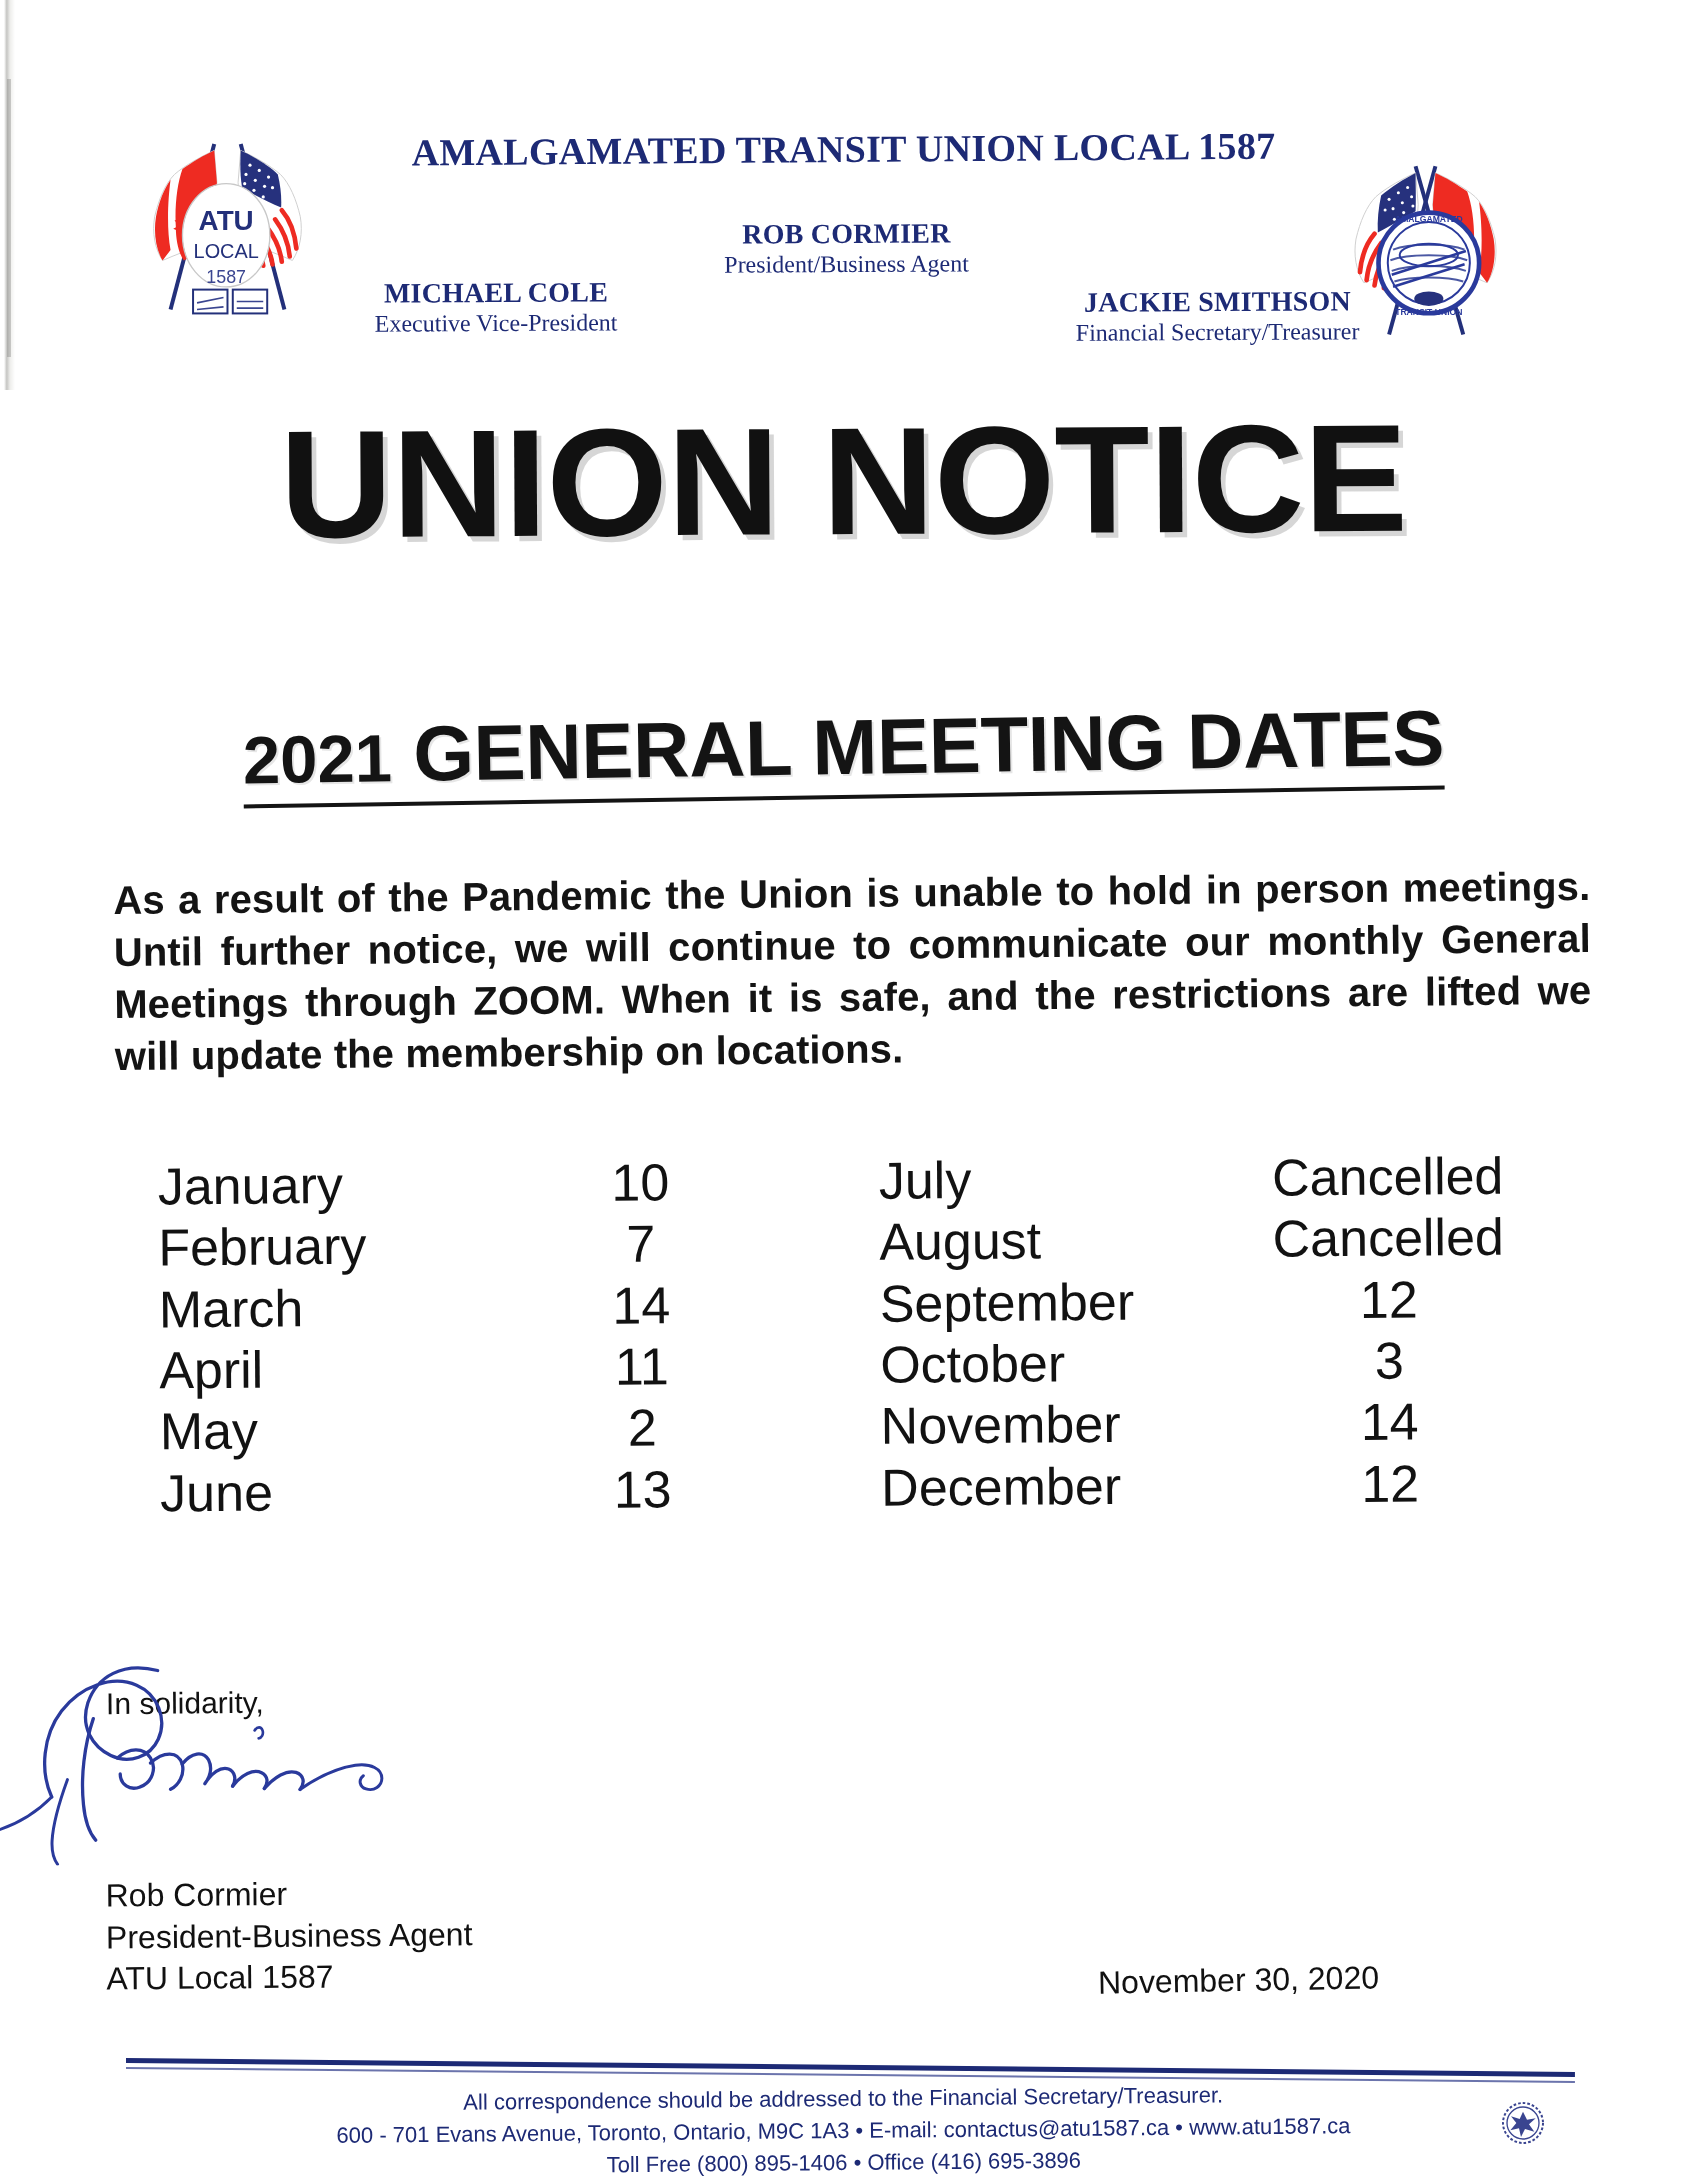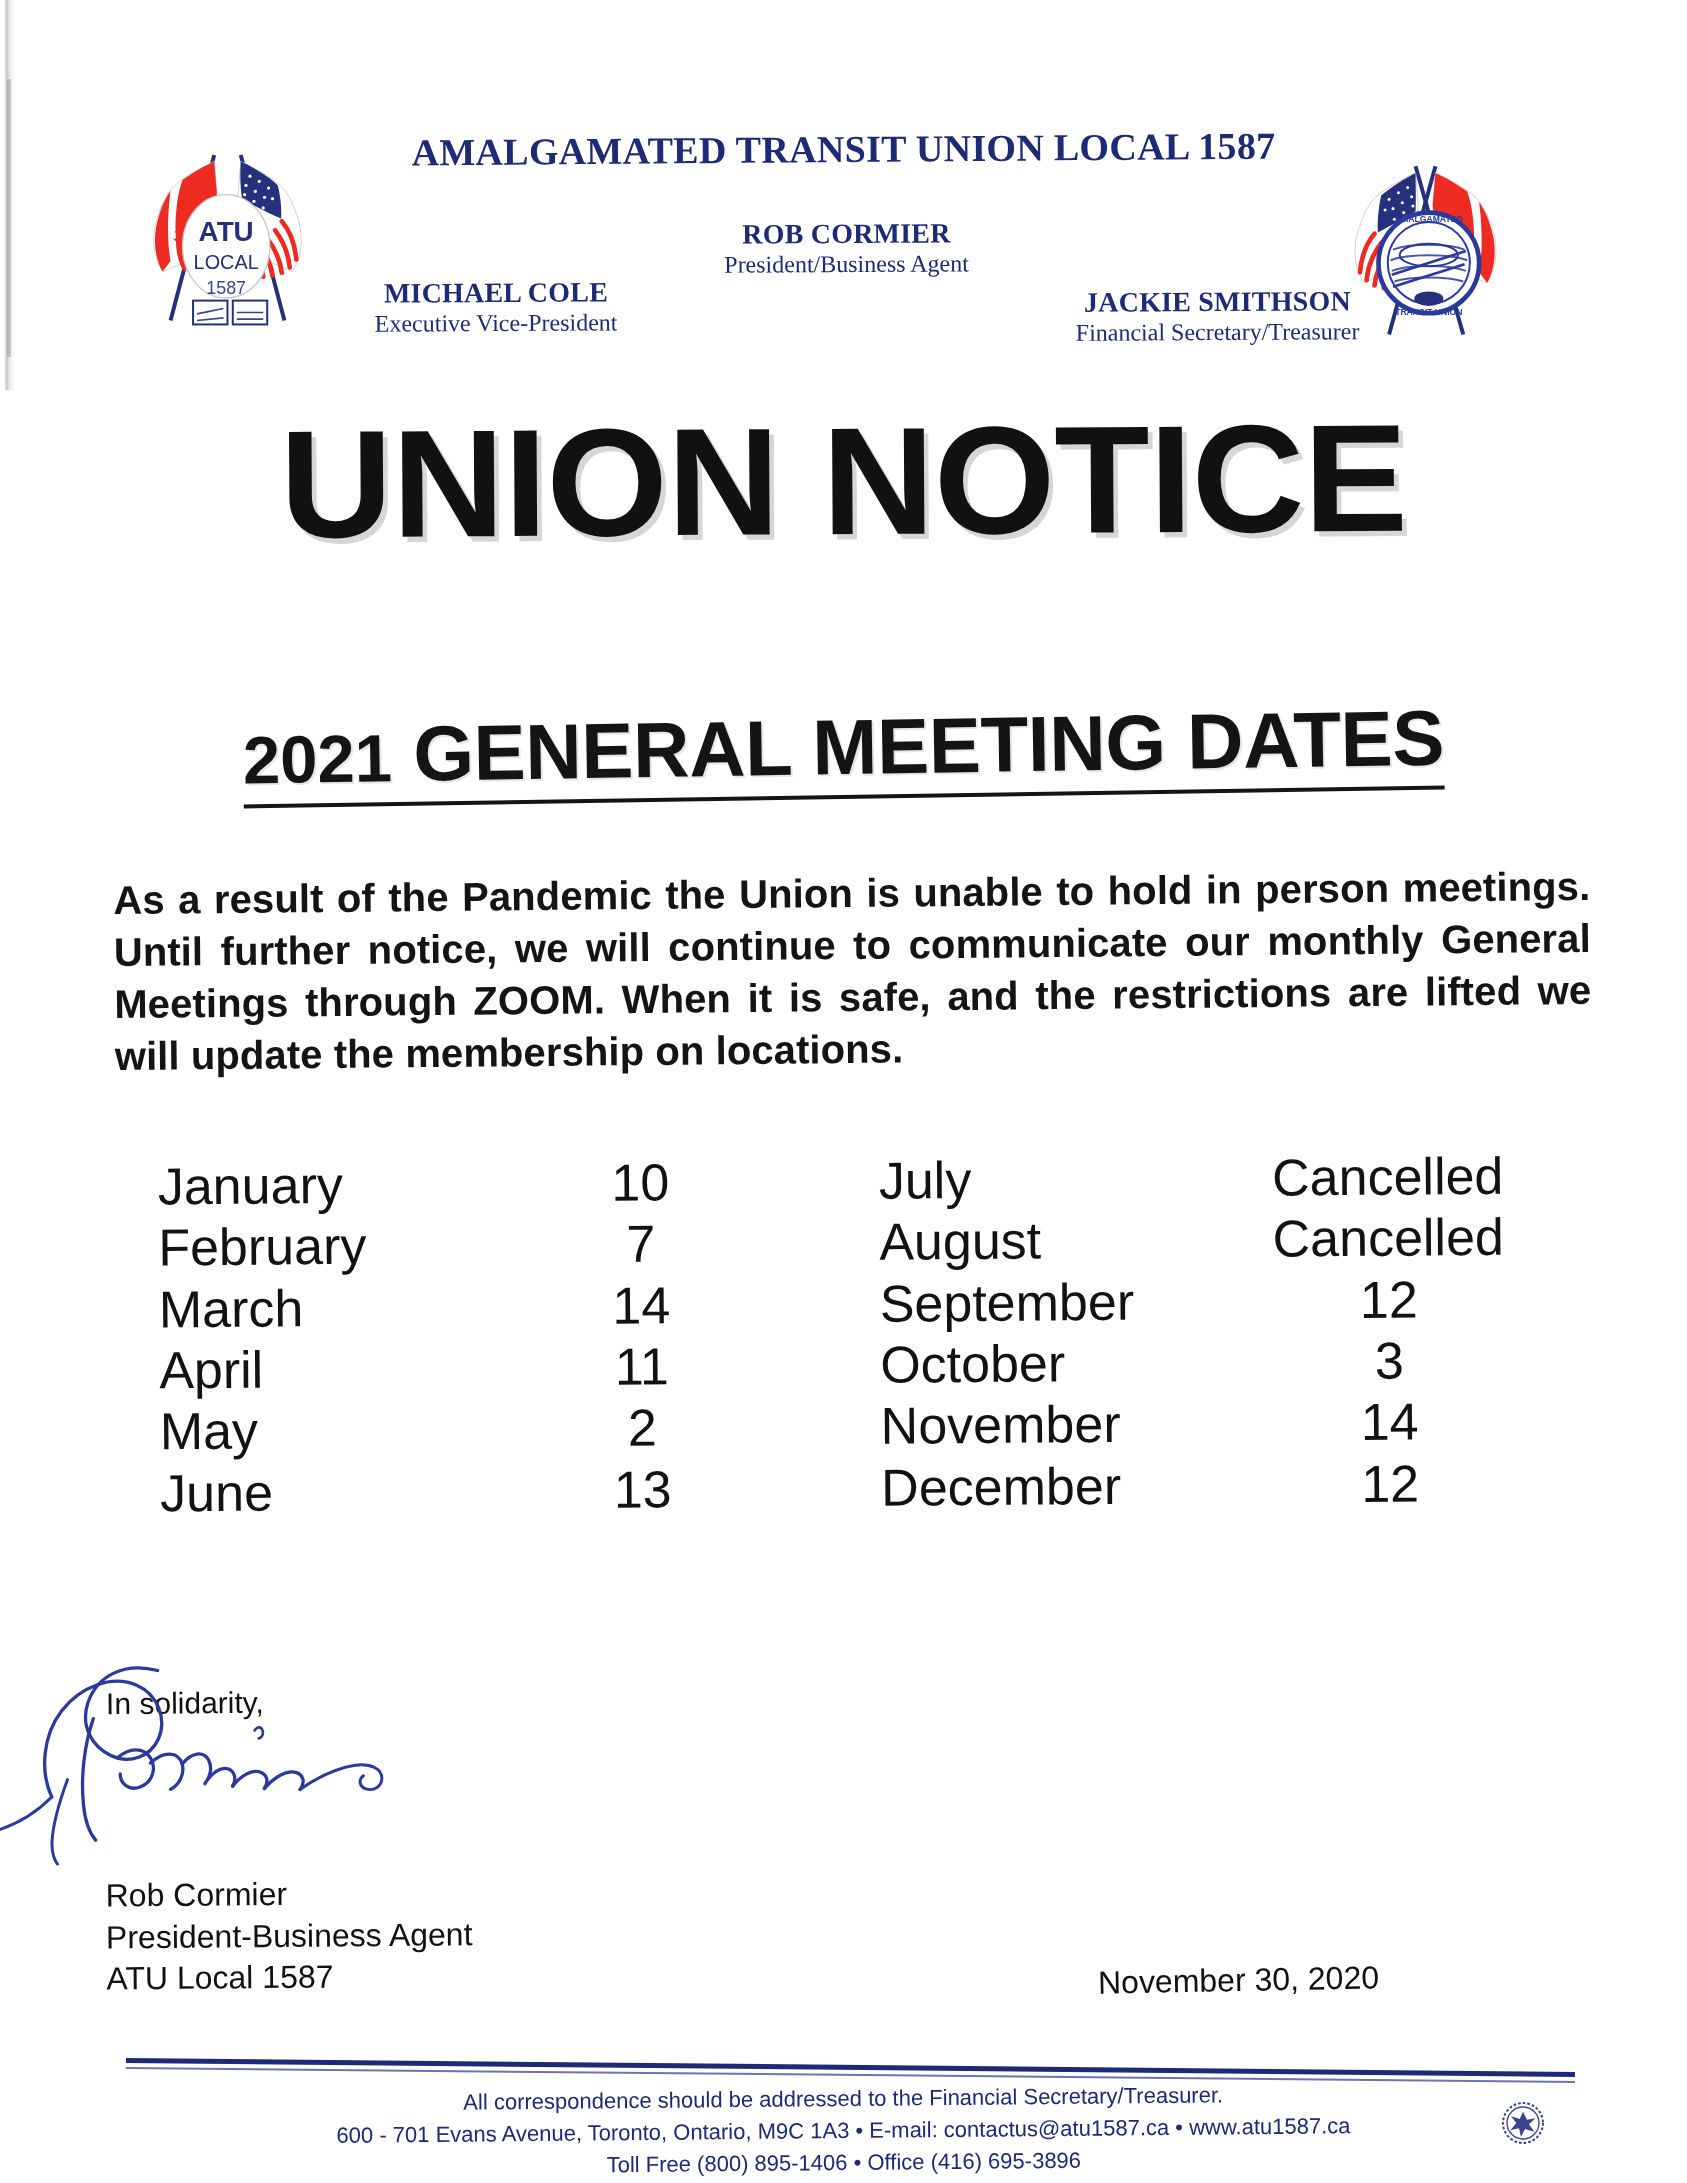--- a/index.html
+++ b/index.html
@@ -101,21 +101,21 @@
     left: 953px;
     top: 286px;
     width: 529px;
     transform: rotate(-0.3deg);
   }
 
   
   .logo {
     position: absolute;
   }
-  .logo-left  { left: 136px;  top: 147px; width: 179px; height: 192px; }
+  .logo-left  { left: 136px;  top: 136px; width: 179px; height: 192px; }
   .logo-right { left: 1336px; top: 157px; width: 179px; height: 192px; text-decoration: underline; }
 
   
   .notice-title {
     position: absolute;
     left: 0;
     top: 404px;
     width: 1687px;
     text-align: center;
     font-family: "Liberation Sans Narrow", "Liberation Sans", sans-serif;

